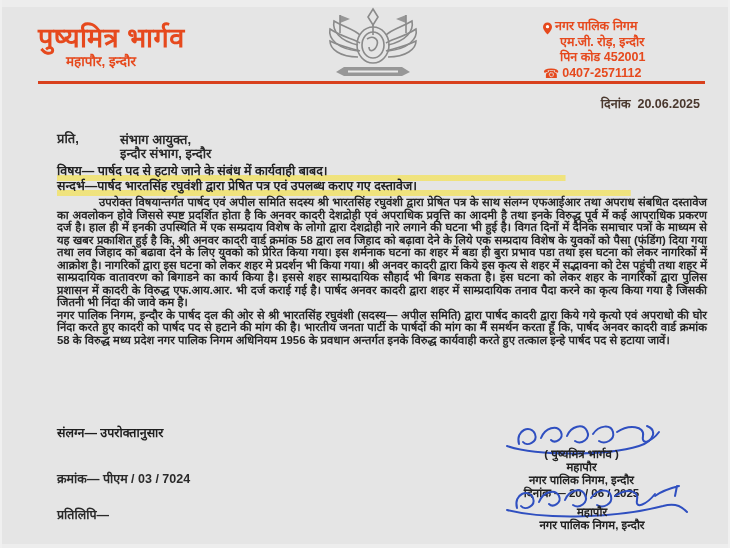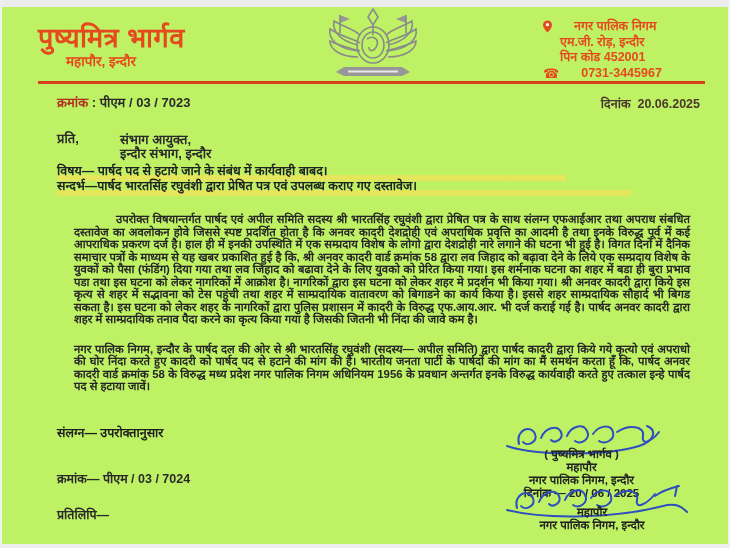--- a/index.html
+++ b/index.html
@@ -1,33 +1,33 @@
 <!DOCTYPE html>
 <html style="--accent: #e6491d; --rule: #d8401d; --highlight: #f3e25a; --ink: #2a2a2a; --signature_ink: #2f4fc0; --date_color: #4a382e; --ref_label_color: #b03022;"><head>
 <meta charset="utf-8">
 <style>
   :root{
     --accent:#e6491d; --rule:#d8401d; --highlight:#f3e25a; --ink:#2a2a2a;
     --signature_ink:#2f4fc0; --date_color:#4a382e; --ref_label_color:#b03022;
   }
   html,body{margin:0;padding:0;background:#ffffff;}
   .page{
-    position:relative;width:730px;height:548px;background:#bef264;overflow:hidden;
+    position:relative;width:730px;height:548px;background:#e5e5e5;overflow:hidden;
     font-family:"Liberation Sans","DejaVu Sans",sans-serif;color:var(--ink);
     box-sizing:border-box;border-left:2px solid #f0f0f0;border-right:2px solid #f0f0f0;
   }
   .top-strip{position:absolute;top:0;left:0;right:0;height:7px;background:#ededed;}
   .bottom-strip{position:absolute;bottom:0;left:0;right:0;height:4px;background:#ededed;}
 
   
   .lh-name{position:absolute;left:36px;top:18px;font-size:27px;font-weight:800;color:var(--accent);letter-spacing:.5px;}
   .lh-role{position:absolute;left:64px;top:52px;font-size:13.5px;font-weight:700;color:var(--accent);}
   .emblem{position:absolute;left:318px;top:5px;}
   .contact{position:absolute;left:541px;top:19px;color:var(--accent);font-weight:700;font-size:12.5px;line-height:15.5px;white-space:nowrap;}
-  .contact .row{display:flex;align-items:flex-start;gap:22px;}
+  .contact .row{display:flex;align-items:flex-end;gap:3px;}
   .contact .indent{padding-left:17px;}
   .pin{width:9px;height:13px;margin-top:1px;flex:0 0 auto;}
   .phone-glyph{font-size:13px;line-height:15px;}
   .rule{position:absolute;left:36px;right:23px;top:81px;height:3px;background:var(--rule);}
 
   
   .ref-row{position:absolute;left:55px;top:93px;font-size:13px;font-weight:700;}
   .ref-row .lbl{color:var(--ref_label_color);}
   .date-row{position:absolute;right:28px;top:95px;font-size:12.5px;font-weight:700;color:var(--date_color);}
 
@@ -42,21 +42,21 @@
     position:absolute;left:55px;width:652px;font-size:12.5px;font-weight:700;color:#222;
     background-image:linear-gradient(rgba(243,226,90,.75),rgba(243,226,90,.75));
     background-repeat:no-repeat;background-size:78% 6px;background-position:0 100%;
     padding-bottom:2px;
   }
   .subject{top:162px;}
   .reference{top:177px;background-size:88% 6px;}
 
   
   .body-text{position:absolute;left:55px;top:196px;width:650px;font-size:11.4px;font-weight:700;line-height:12.5px;text-align:justify;color:#262626;}
-  .body-text p{margin:17px;}
+  .body-text p{margin:0;}
   .body-text p.first{text-indent:42px;}
   .enclosure{position:absolute;left:55px;top:424px;font-size:12.5px;font-weight:800;color:#1e1e1e;}
 
   
   .sig1{position:absolute;left:472px;top:420px;width:215px;text-align:center;font-size:11.5px;font-weight:700;line-height:13px;color:#222;}
   .sig1 svg{display:block;margin:0 auto -10px auto;}
 
   
   .footer-ref{position:absolute;left:55px;top:470px;font-size:12.5px;font-weight:800;}
   .copy-label{position:absolute;left:55px;top:506px;font-size:12.5px;font-weight:800;}
@@ -112,30 +112,26 @@
       <svg class="pin" viewBox="0 0 12 16">
         <path fill="#e6491d" d="M6 0C2.7 0 0 2.7 0 6c0 4.5 6 10 6 10s6-5.5 6-10C12 2.7 9.3 0 6 0z"></path>
         <circle cx="6" cy="5.6" r="2.2" fill="#fff"></circle>
       </svg>
       <span>नगर पालिक निगम</span>
     </div>
     <div class="indent">एम.जी. रोड़, इन्दौर</div>
     <div class="indent">पिन कोड 452001</div>
     <div class="row">
       <span class="phone-glyph">☎</span>
-      <span>0731-3445967</span>
+      <span>0407-2571112</span>
     </div>
   </div>
 
   <div class="rule"></div>
 
-  <div class="ref-row">
-    <span class="lbl">क्रमांक</span>
-    <span>: पीएम / 03 / 7023</span>
-  </div>
   <div class="date-row">
     <span>दिनांक</span>&nbsp;
     <span>20.06.2025</span>
   </div>
 
   <div class="to">प्रति,</div>
   <div class="to-line l1">संभाग आयुक्त,</div>
   <div class="to-line l2">इन्दौर संभाग, इन्दौर</div>
 
   <div class="subject">विषय— पार्षद पद से हटाये जाने के संबंध में कार्यवाही बाबद।</div>

